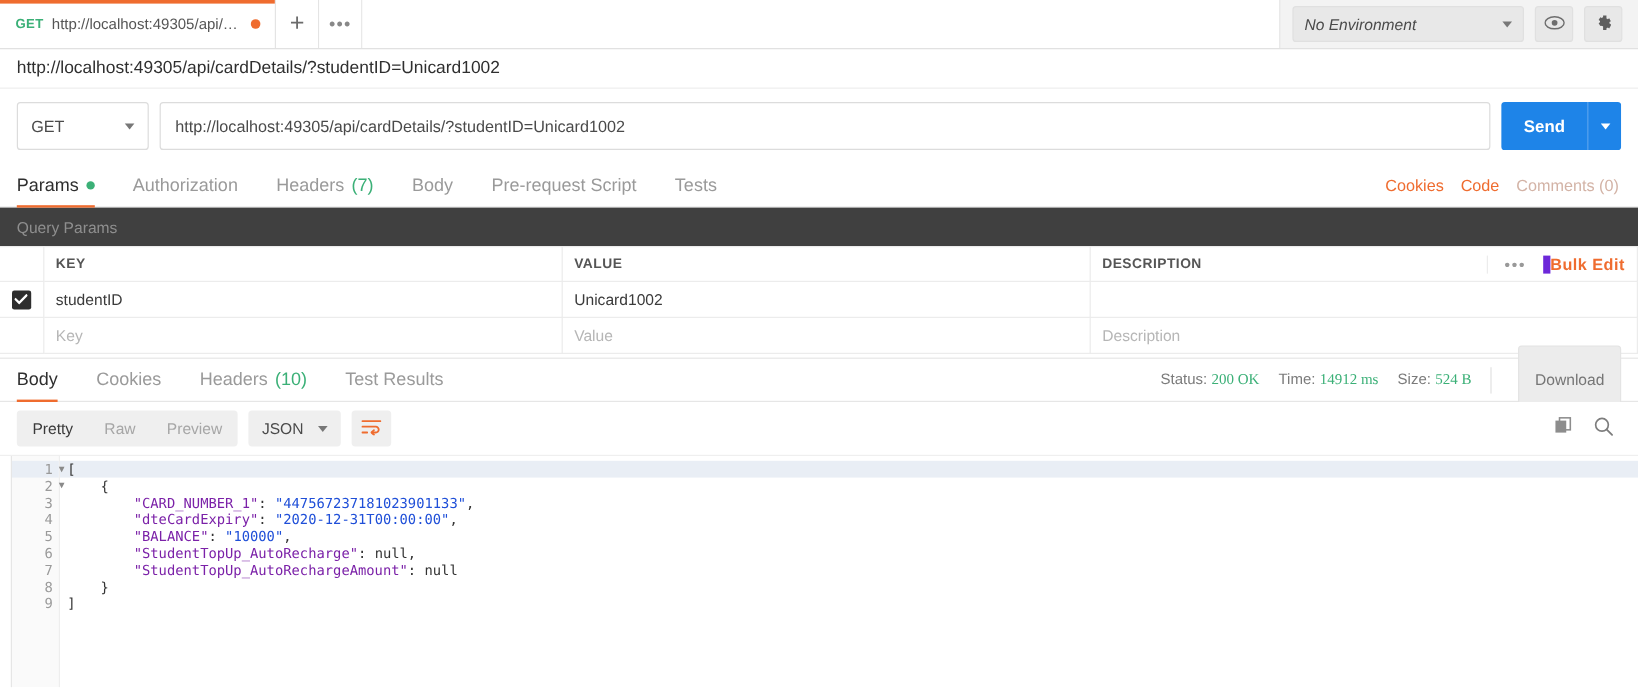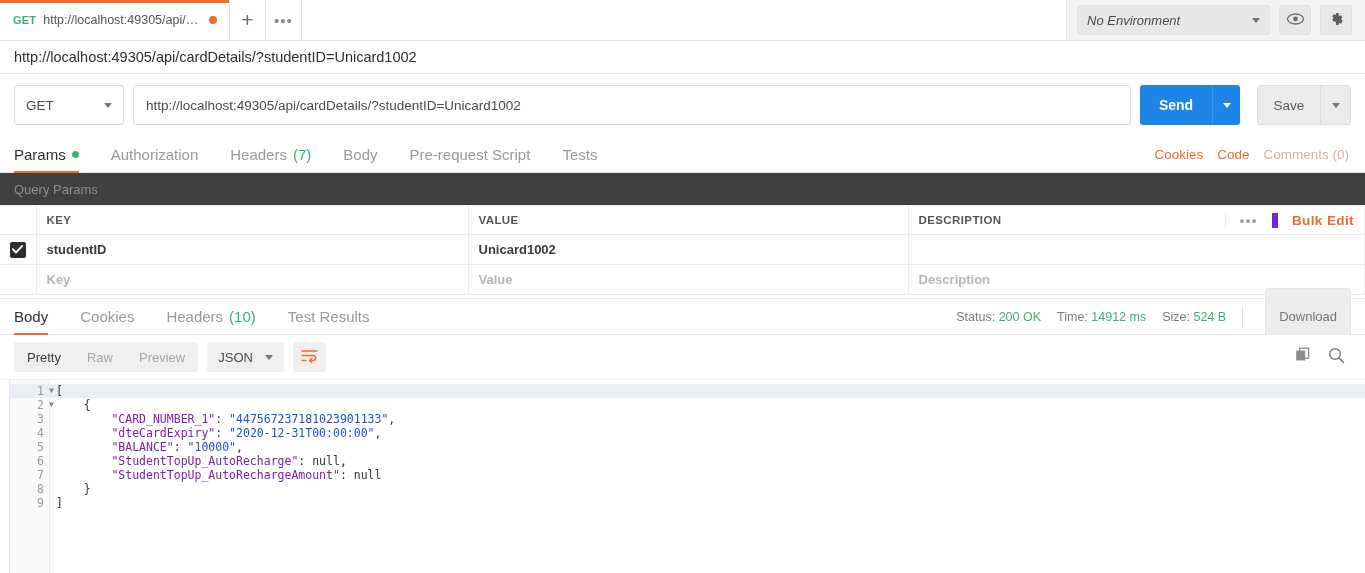--- a/index.html
+++ b/index.html
@@ -140,47 +140,47 @@
   .count-green { color: #3bb077; }
   .req-tabs-right { margin-left: auto; display: flex; align-items: center; gap: 14px; padding-right: 2px; }
   .link-orange { color: #ef6c2f; font-size: 13.5px; cursor: pointer; }
   .link-muted { color: #d3b3a6; font-size: 13.5px; cursor: pointer; }
 
   
   .qp-label { padding: 9px 14px 8px; color: #8e8e8e; font-size: 13px; background: #404040; }
   .ptable { width: 100%; border-collapse: collapse; background: #fff; }
   .ptable th, .ptable td {
     border: 1px solid #ececec; border-left: none; height: 30px;
-    padding: 0 10px; text-align: left; font-weight: bold; font-size: 13px;
+    padding: 0 10px; text-align: left; font-weight: normal; font-size: 13px;
   }
   .ptable tr > *:first-child { border-left: none; }
   .ptable thead th { color: #555; font-weight: bold; font-size: 11.5px; letter-spacing: .4px; height: 29px; }
   .col-check { width: 36px; padding: 0 !important; }
   .col-key { width: 432px; }
   .col-value { width: 440px; }
   .chk {
     width: 16px; height: 16px; margin: 0 auto; background: #2e2e2e; border-radius: 2px;
     display: flex; align-items: center; justify-content: center; cursor: pointer;
   }
   .chk svg { display: block; }
   .ph { color: #b6b6b6; }
   .desc-head { position: relative; }
   .desc-head-inner { display: flex; align-items: center; }
   .desc-head-inner .txt { flex: 1 1 auto; }
   .dots-cell { color: #999; font-size: 13px; letter-spacing: 1.5px; padding: 0 14px; border-left: 1px solid #ececec; cursor: pointer; }
-  .bulk { color: #ef6c2f; font-size: 13.5px; padding-left: 14px; border-left: 6px solid #6d28d9; cursor: pointer; }
+  .bulk { color: #ef6c2f; font-size: 13.5px; border-left: 6px solid #6d28d9; cursor: pointer; }
 
   
   .resp-tabs {
     height: 37px; display: flex; align-items: stretch;
     border-top: 1px solid #e6e6e6; border-bottom: 1px solid #e6e6e6;
     padding: 0 14px; background: #fff; margin-top: 3px;
   }
   .resp-meta { margin-left: auto; display: flex; align-items: center; gap: 16px; font-size: 12.5px; color: #7b7b7b; }
-  .resp-meta b { font-weight: normal; color: #3bb077; }
+  .resp-meta b { font-weight: normal; color: #3bb077; font-family: Liberation Serif, serif; }
   .dl-btn {
     background: #ececec; color: #767676; font-size: 13px;
     padding: 20px 13px; border-radius: 3px; margin-left: 6px; cursor: pointer;
     border: 1px solid #e4e4e4;
   }
   .vdiv { width: 1px; height: 22px; background: #e2e2e2; }
 
   .resp-toolbar {
     height: 44px; display: flex; align-items: center; gap: 9px;
     padding: 0 14px; background: #fff;
@@ -270,26 +270,20 @@
 
   <div class="urlbar">
     <div class="method-box">
       <span class="m">GET</span>
       <span class="caret"></span>
     </div>
     <div class="url-input">http://localhost:49305/api/cardDetails/?studentID=Unicard1002</div>
     <div class="send-group">
       <div class="send-btn">Send</div>
       <div class="send-caret">
-        <span class="caret"></span>
-      </div>
-    </div>
-    <div class="save-group">
-      <div class="save-btn">Save</div>
-      <div class="save-caret">
         <span class="caret"></span>
       </div>
     </div>
   </div>
 
   <div class="req-tabs">
     <div class="rtab active">
       <span>Params</span>
       <span class="green-dot"></span>
     </div>

